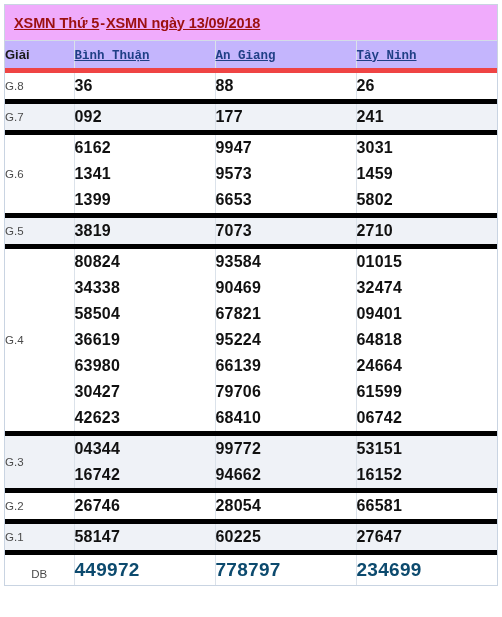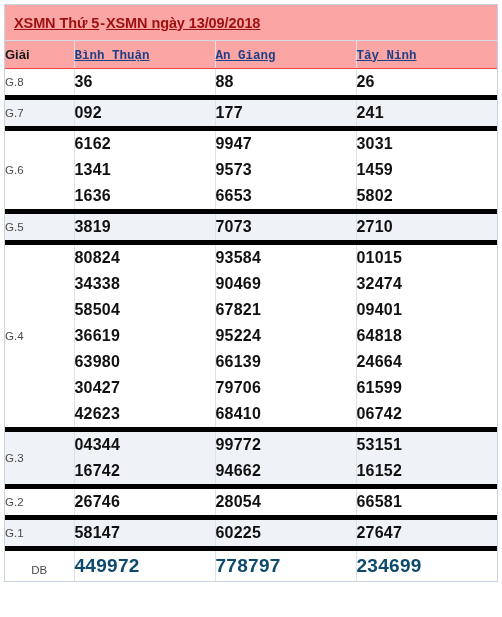--- a/index.html
+++ b/index.html
@@ -30,21 +30,21 @@
     background: #ffffff;
   }
 
   
   .title-bar {
     box-sizing: border-box;
     height: 36px;
     padding: 0 0 0 9px;
     display: flex;
     align-items: center;
-    background: #fca5a5;
+    background: #f0abfc;
     border-bottom: 1px solid #d3dce7;
   }
   .title-text {
     font-size: 14.5px;
     font-weight: bold;
     color: #9c1010;
     letter-spacing: -0.1px;
     white-space: nowrap;
   }
   .title-text a {
@@ -72,22 +72,22 @@
     padding: 0;
     vertical-align: middle;
   }
   table.xs-table th:last-child,
   table.xs-table td:last-child {
     border-right: none;
   }
 
   thead th {
     height: 27px;
-    background: #fca5a5;
-    border-bottom: 1px solid #ef4444;
+    background: #c4b5fd;
+    border-bottom: 5px solid #ef4444;
   }
   th.head-label {
     font-size: 13px;
     font-weight: bold;
     color: #1a1a1a;
     text-align: left;
     padding-left: 10px;
   }
   th.head-prov {
     text-align: left;
@@ -197,21 +197,21 @@
             <td class="num-cell">6162</td>
             <td class="num-cell">9947</td>
             <td class="num-cell">3031</td>
           </tr>
           <tr class="plain">
             <td class="num-cell">1341</td>
             <td class="num-cell">9573</td>
             <td class="num-cell">1459</td>
           </tr>
           <tr class="plain">
-            <td class="num-cell">1636</td>
+            <td class="num-cell">1399</td>
             <td class="num-cell">6653</td>
             <td class="num-cell">5802</td>
           </tr>
           <tr class="group-row stripe">
             <td class="label-cell">G.5</td>
             <td class="num-cell">3819</td>
             <td class="num-cell">7073</td>
             <td class="num-cell">2710</td>
           </tr>
           <tr class="group-row plain">

